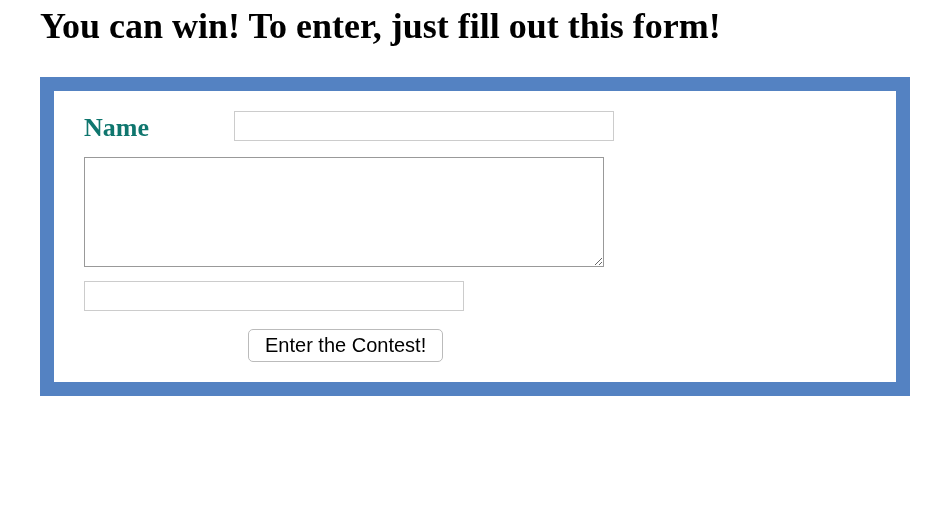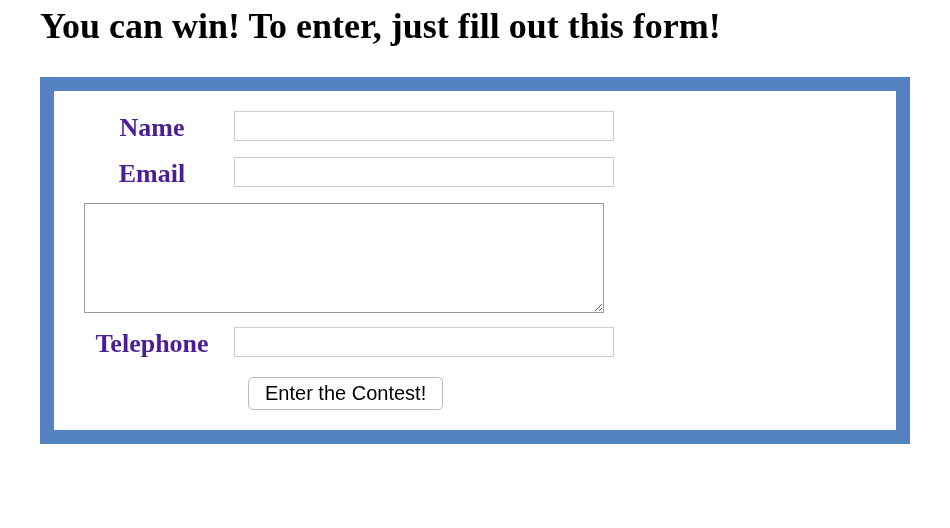--- a/index.html
+++ b/index.html
@@ -27,24 +27,24 @@
       background: #fff;
       padding: 20px 30px 20px 30px;
     }
     .form-row {
       display: flex;
       align-items: flex-start;
       margin-bottom: 14px;
     }
     .form-label {
       width: 150px;
-      text-align: center;
+      text-align: left;
       font-size: 26px;
       font-weight: bold;
-      color: #4c1d95;
+      color: #0f766e;
       padding-right: 14px;
       padding-top: 2px;
       flex-shrink: 0;
     }
     .text-input {
       width: 380px;
       height: 30px;
       border: 1px solid #ccc;
       font-size: 16px;
       padding: 2px 6px;
@@ -85,31 +85,26 @@
 <div class="page">
   <h1>You can win! To enter, just fill out this form!</h1>
 
   <div class="form-container">
 
     <div class="form-row">
       <div class="form-label">Name</div>
       <input type="text" class="text-input" value="" style="">
     </div>
 
-    <div class="form-row">
-      <div class="form-label">Email</div>
-      <input type="text" class="text-input" value="" style="">
-    </div>
 
     <div class="form-row">
       <textarea class="textarea-input" style=""></textarea>
     </div>
 
     <div class="form-row">
-      <div class="form-label">Telephone</div>
       <input type="text" class="text-input" value="" style="">
     </div>
 
     <div class="submit-row">
       <div class="submit-spacer"></div>
       <button class="submit-btn">Enter the Contest!</button>
     </div>
 
   </div>
 </div>

